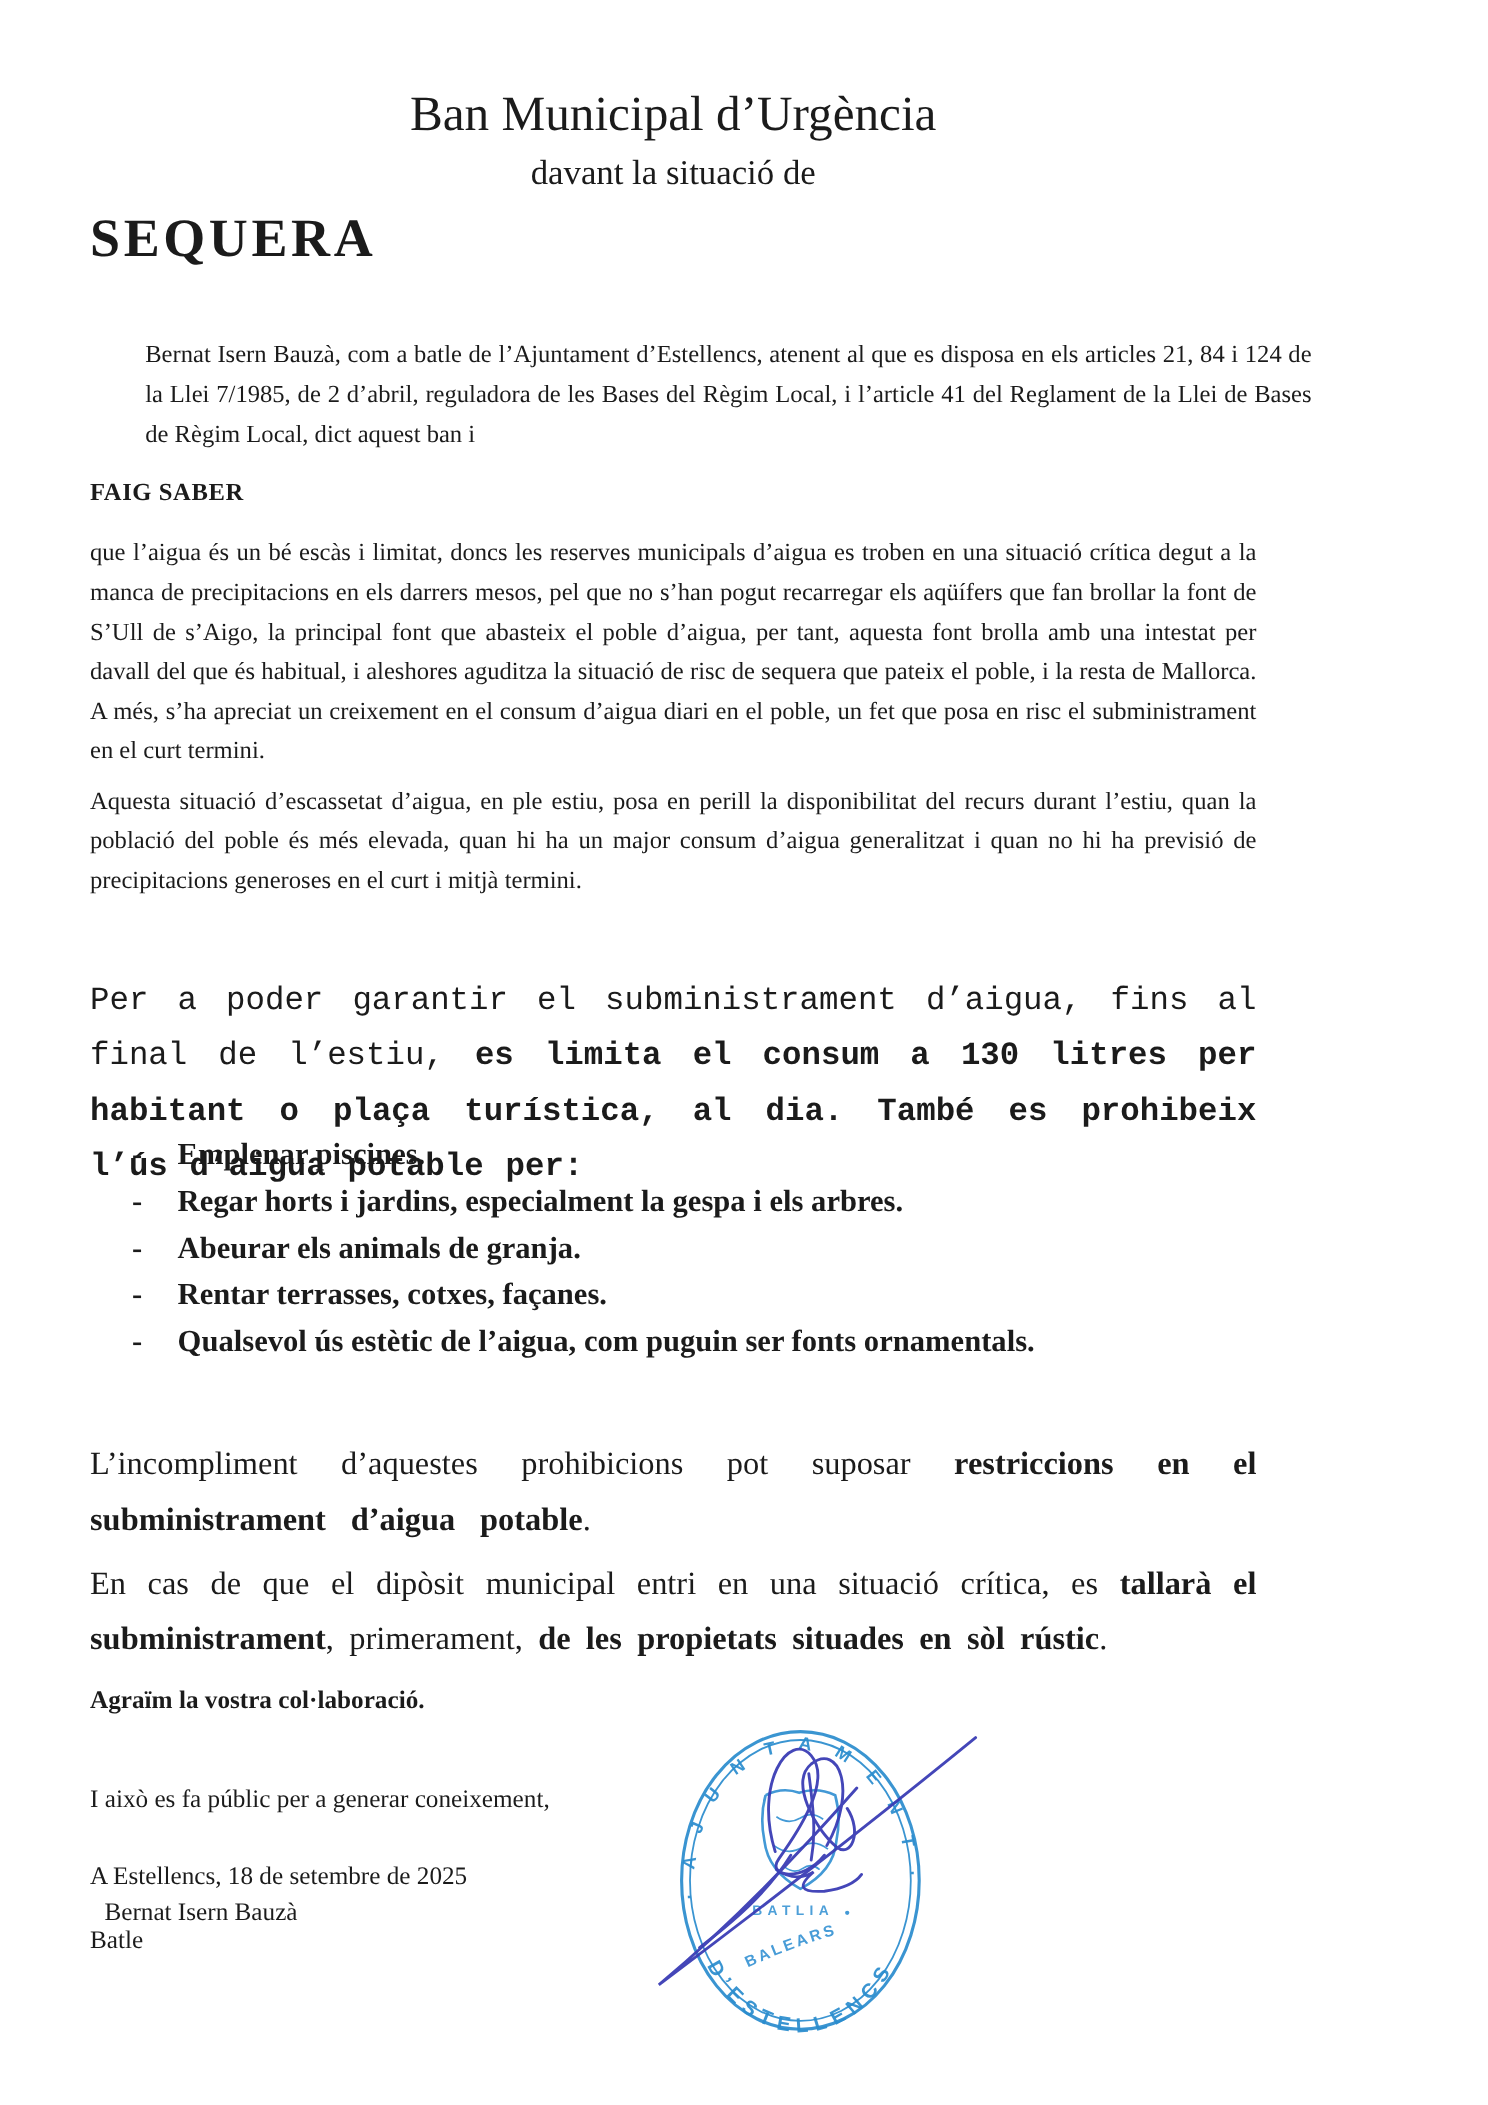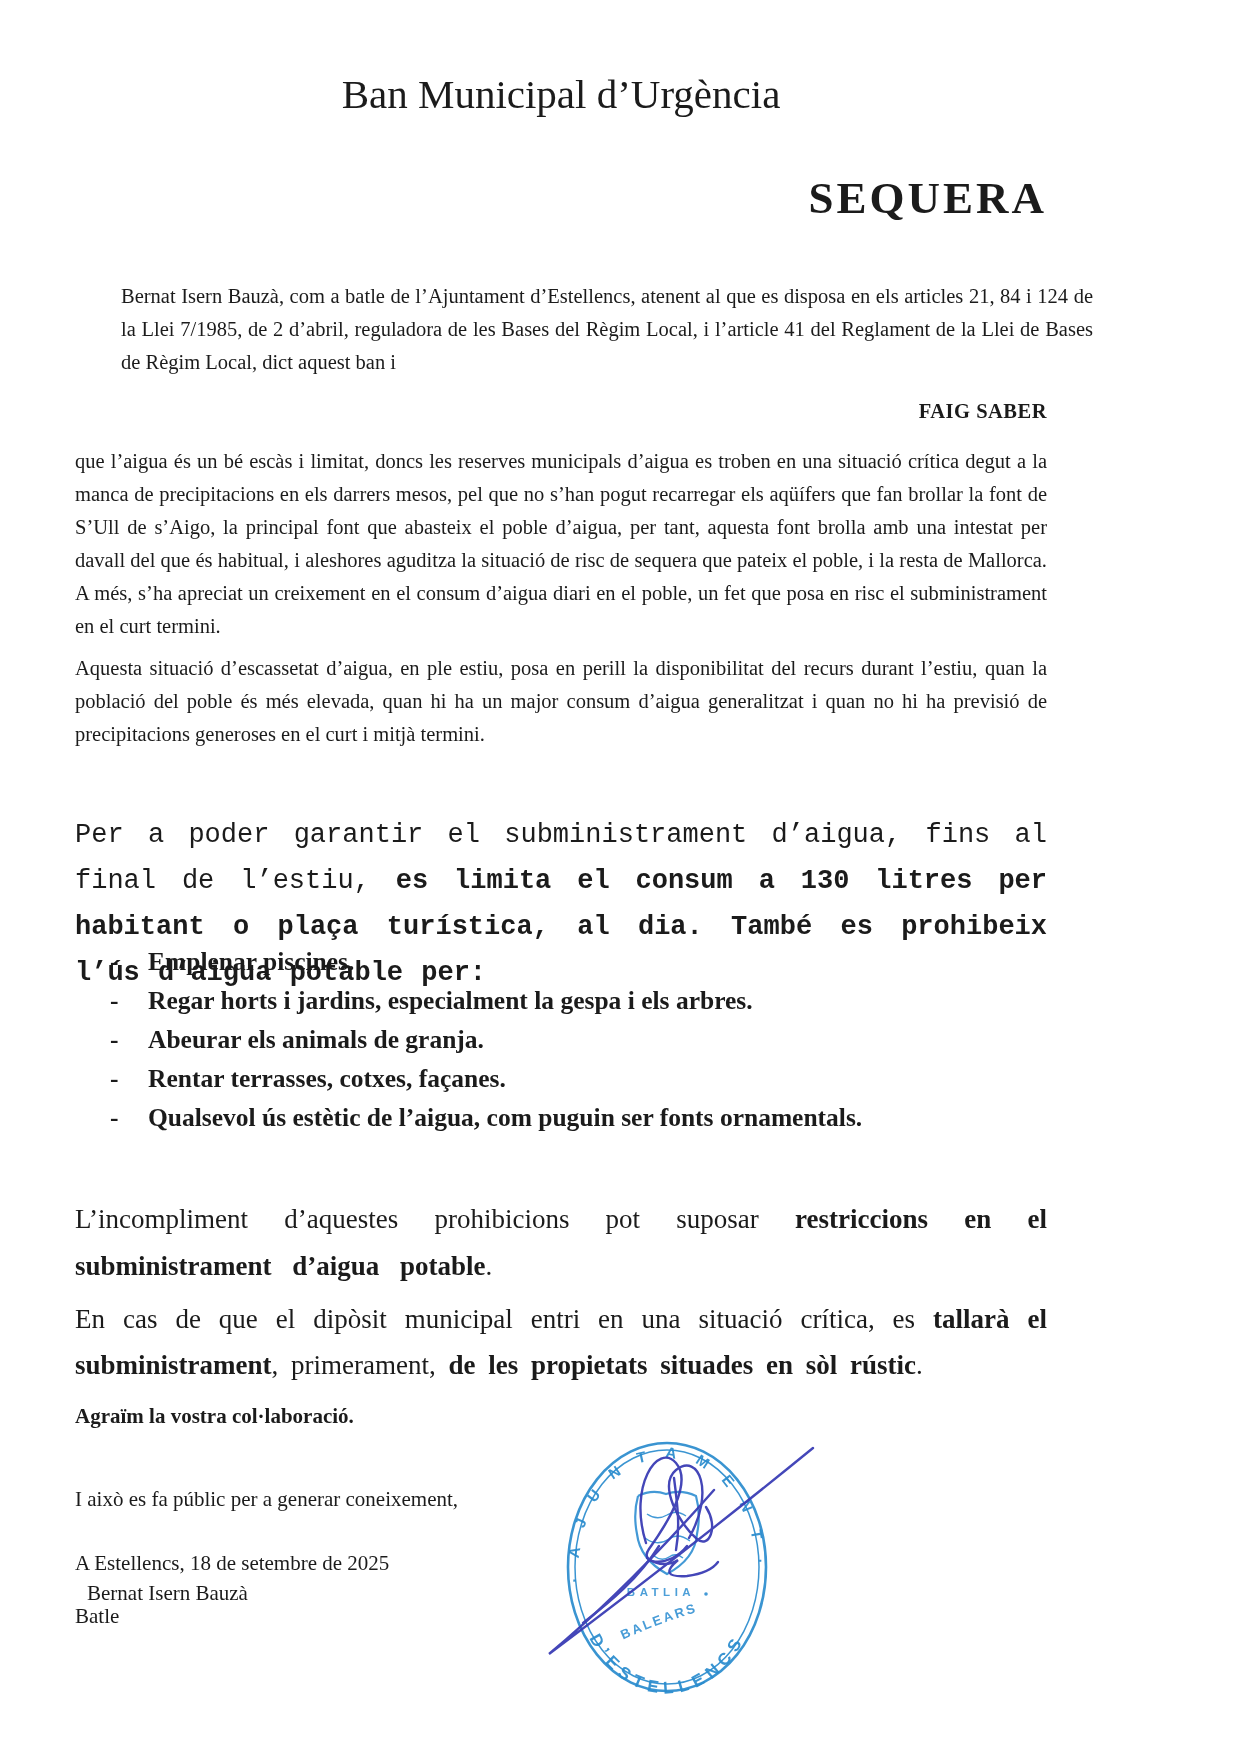--- a/index.html
+++ b/index.html
@@ -12,25 +12,25 @@
   }
   .page {
     position:absolute; left:0; top:0;
     width:1240px; height:1754px;
     background:#ffffff; overflow:hidden;
   }
   .blk { position:absolute; left:75px; width:972px; }
 
   .t1 { top:70px;  font-size:41px; text-align:center; }
   .t2 { top:128px; font-size:29px; text-align:center; }
-  .t3 { top:172px; font-size:45px; font-weight:700; letter-spacing:3px; text-align:right; }
+  .t3 { top:172px; font-size:45px; font-weight:700; letter-spacing:3px; text-align:left; }
 
   .body-p { font-size:20.5px; line-height:33px; text-align:justify; }
   .p1 { top:280px;margin-left:46px; }
-  .faig { top:400px; font-size:20.5px; font-weight:700; text-align:right; letter-spacing:0.5px; }
+  .faig { top:400px; font-size:20.5px; font-weight:700; text-align:left; letter-spacing:0.5px; }
   .p2 { top:445px; }
   .p3 { top:652px; }
 
   .big { font-size:27px; line-height:46px; text-align:justify; }
   .lead { top:812px; word-spacing:2px;font-family:Liberation Mono, monospace; }
   .lead strong, .warn strong { font-weight:700; }
 
   .ban-list { top:942px; list-style:none; }
   .ban-list li {
     position:relative; padding-left:73px;
@@ -51,20 +51,21 @@
   .stamp-wrap { position:absolute; left:528px; top:1418px; width:300px; height:300px; }
   .stamp-wrap svg { display:block; width:300px; height:300px; }
   .stamp-text { font-family:"Liberation Sans", sans-serif; font-weight:700; }
 </style>
 </head>
 <body>
 
 <div class="page">
 
   <div class="blk t1">Ban Municipal d’Urgència</div>
+  <div class="blk t2">davant la situació de</div>
   <div class="blk t3">SEQUERA</div>
 
   <p class="blk body-p p1">Bernat Isern Bauzà, com a batle de l’Ajuntament d’Estellencs, atenent al que es disposa en els articles 21, 84 i 124 de la Llei 7/1985, de 2 d’abril, reguladora de les Bases del Règim Local, i l’article 41 del Reglament de la Llei de Bases de Règim Local, dict aquest ban i</p>
 
   <div class="blk faig">FAIG SABER</div>
 
   <p class="blk body-p p2">que l’aigua és un bé escàs i limitat, doncs les reserves municipals d’aigua es troben en una situació crítica degut a la manca de precipitacions en els darrers mesos, pel que no s’han pogut recarregar els aqüífers que fan brollar la font de S’Ull de s’Aigo, la principal font que abasteix el poble d’aigua, per tant, aquesta font brolla amb una intestat per davall del que és habitual, i aleshores aguditza la situació de risc de sequera que pateix el poble, i la resta de Mallorca. A més, s’ha apreciat un creixement en el consum d’aigua diari en el poble, un fet que posa en risc el subministrament en el curt termini.</p>
 
   <p class="blk body-p p3">Aquesta situació d’escassetat d’aigua, en ple estiu, posa en perill la disponibilitat del recurs durant l’estiu, quan la població del poble és més elevada, quan hi ha un major consum d’aigua generalitzat i quan no hi ha previsió de precipitacions generoses en el curt i mitjà termini.</p>
 

